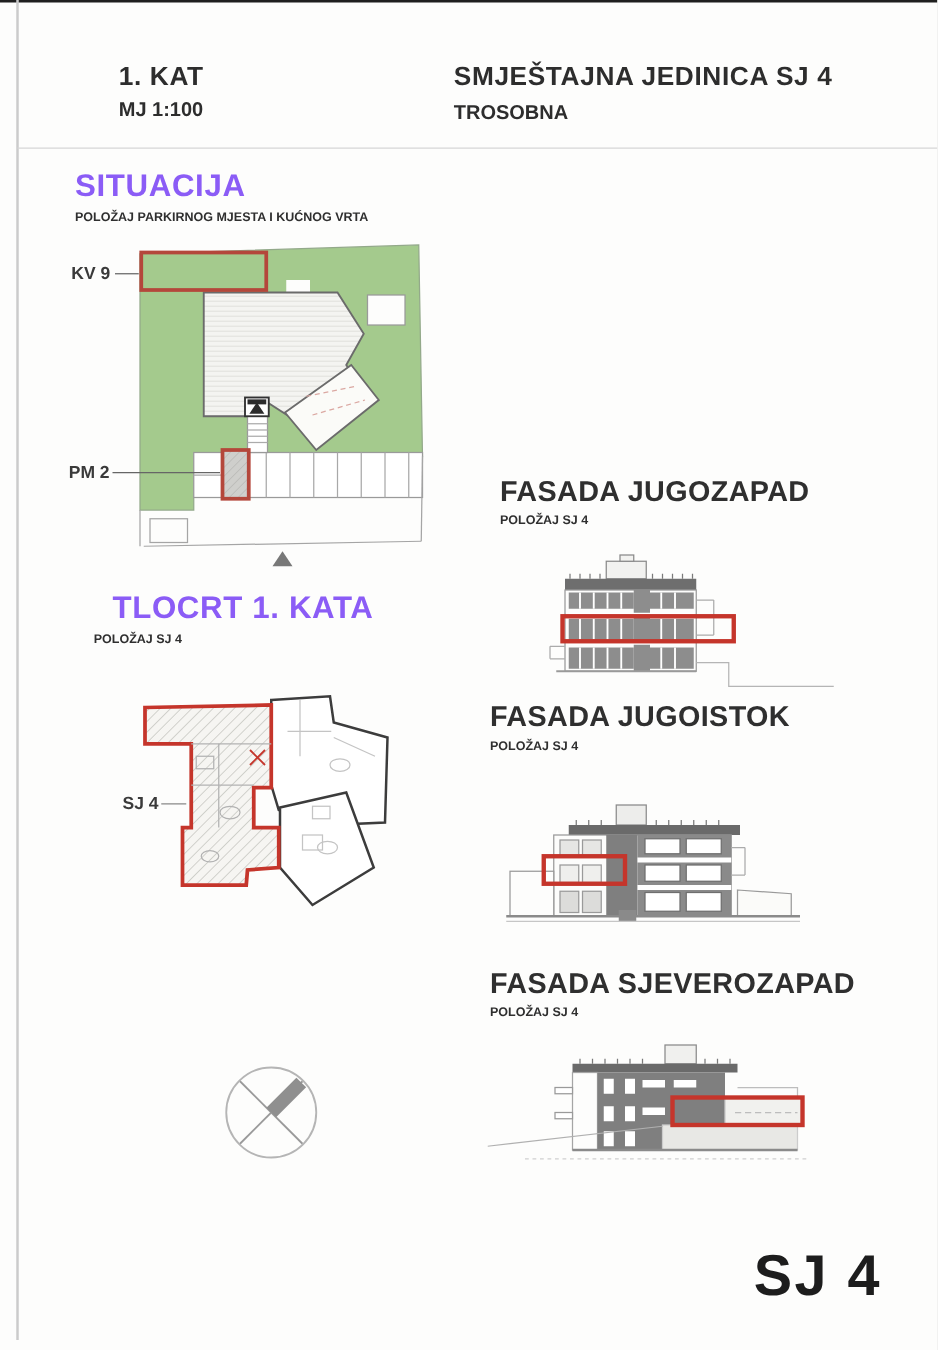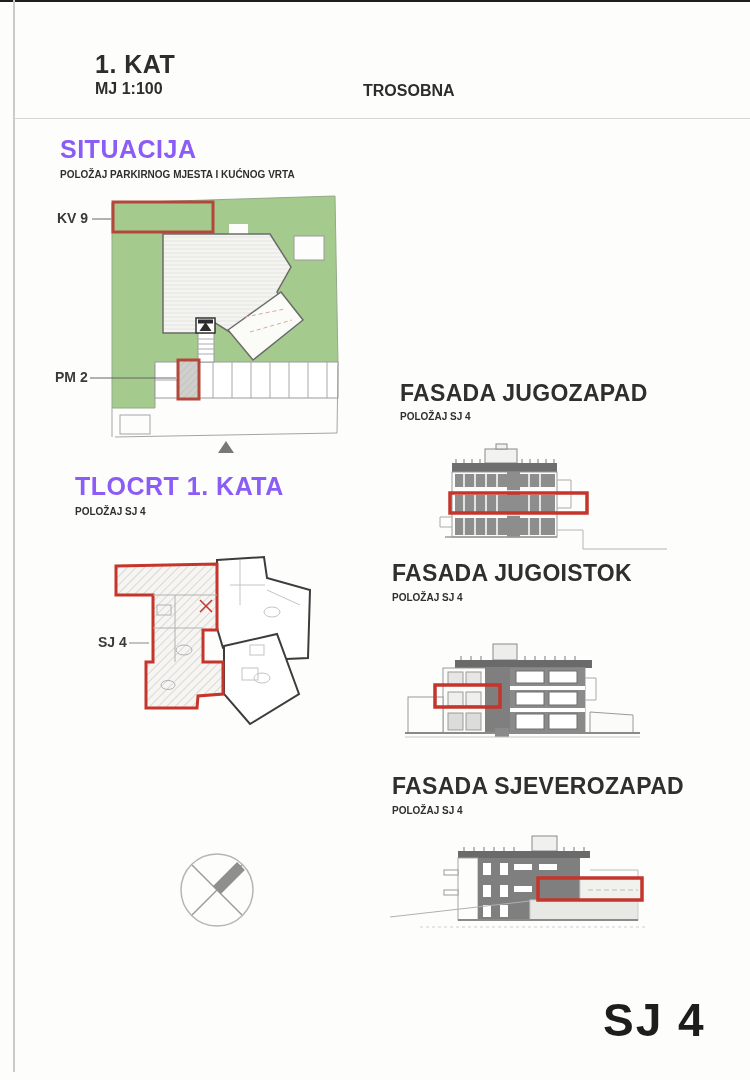--- a/index.html
+++ b/index.html
@@ -6,40 +6,41 @@
   .sheet{
     position:relative;width:750px;height:1080px;margin:0 auto;
     background:#fdfdfc;overflow:hidden;
     font-family:"Liberation Sans","DejaVu Sans",sans-serif;
     color:#333;
   }
   .abs{position:absolute;}
   .top-edge{top:0;left:0;width:750px;height:2px;background:#1f1f1f;}
   .left-rule{top:0;left:13px;width:2px;height:1072px;background:#cbcbcb;}
   .header-rule{top:118px;left:14px;width:736px;height:1px;background:#d6d6d6;}
-  .t-main{font-weight:bold;font-size:25px;letter-spacing:0.5px;color:#2d2d2d;white-space:nowrap;}
+  .t-main{font-weight:bold;font-size:21px;letter-spacing:0.5px;color:#2d2d2d;white-space:nowrap;}
   .t-sub{font-weight:bold;font-size:16px;color:#2d2d2d;white-space:nowrap;}
   .sec-title{font-weight:bold;font-size:25px;letter-spacing:0.5px;color:#8b5cf6;white-space:nowrap;}
   .fas-title{font-weight:bold;font-size:23px;letter-spacing:0.3px;color:#2f2f2f;white-space:nowrap;}
   .sec-sub{font-weight:bold;font-size:10px;color:#2f2f2f;white-space:nowrap;}
   .plan-label{font-weight:bold;font-size:14px;color:#3a3a3a;white-space:nowrap;}
   .footer-code{font-weight:bold;font-size:46px;letter-spacing:2px;color:#1d1d1d;white-space:nowrap;}
   svg{display:block;}
 </style>
 </head>
 <body>
 
 <div class="sheet">
 
   <div class="abs top-edge"></div>
   <div class="abs left-rule"></div>
   <div class="abs header-rule"></div>
 
   <div class="abs t-main" style="left:95px;top:50px;">1. KAT</div>
   <div class="abs t-sub" style="left:95px;top:80px;">MJ 1:100</div>
+  <div class="abs t-main" style="left:363px;top:50px;">SMJEŠTAJNA JEDINICA SJ 4</div>
   <div class="abs t-sub" style="left:363px;top:82px;">TROSOBNA</div>
 
   <div class="abs sec-title" style="left:60px;top:135px;">SITUACIJA</div>
   <div class="abs sec-sub" style="left:60px;top:169px;">POLOŽAJ PARKIRNOG MJESTA I KUĆNOG VRTA</div>
   <div class="abs plan-label" style="left:57px;top:210px;">KV 9</div>
   <div class="abs plan-label" style="left:55px;top:369px;">PM 2</div>
 
   <svg class="abs" style="left:0;top:192px;" width="360" height="268" viewBox="0 0 360 268">
     <defs>
       <pattern id="hhatch" width="6" height="4" patternUnits="userSpaceOnUse">
@@ -97,21 +98,21 @@
     <rect x="113" y="10" width="100" height="30" fill="none" stroke="#b4473b" stroke-width="3"></rect>
 
     <rect x="178" y="168" width="21" height="39" fill="url(#stallHatch)" stroke="#b4473b" stroke-width="3"></rect>
 
     <line x1="92" y1="27" x2="111" y2="27" stroke="#666" stroke-width="1"></line>
     <line x1="90" y1="186" x2="176" y2="186" stroke="#666" stroke-width="1"></line>
 
     <polygon points="226,249 218,261 234,261" fill="#787878"></polygon>
   </svg>
 
-  <div class="abs sec-title" style="left:75px;top:472px;">TLOCRT 1. KATA</div>
+  <div class="abs sec-title" style="left:90px;top:472px;">TLOCRT 1. KATA</div>
   <div class="abs sec-sub" style="left:75px;top:506px;">POLOŽAJ SJ 4</div>
   <div class="abs plan-label" style="left:98px;top:634px;">SJ 4</div>
 
   <svg class="abs" style="left:0;top:550px;" width="360" height="195" viewBox="0 0 360 195">
     <defs>
       <pattern id="diagHatch" width="6" height="6" patternUnits="userSpaceOnUse" patternTransform="rotate(45)">
         <rect width="6" height="6" fill="#f6f5f2"></rect>
         <line x1="0" y1="0" x2="0" y2="6" stroke="#c6c6c0" stroke-width="1.2"></line>
       </pattern>
     </defs>

